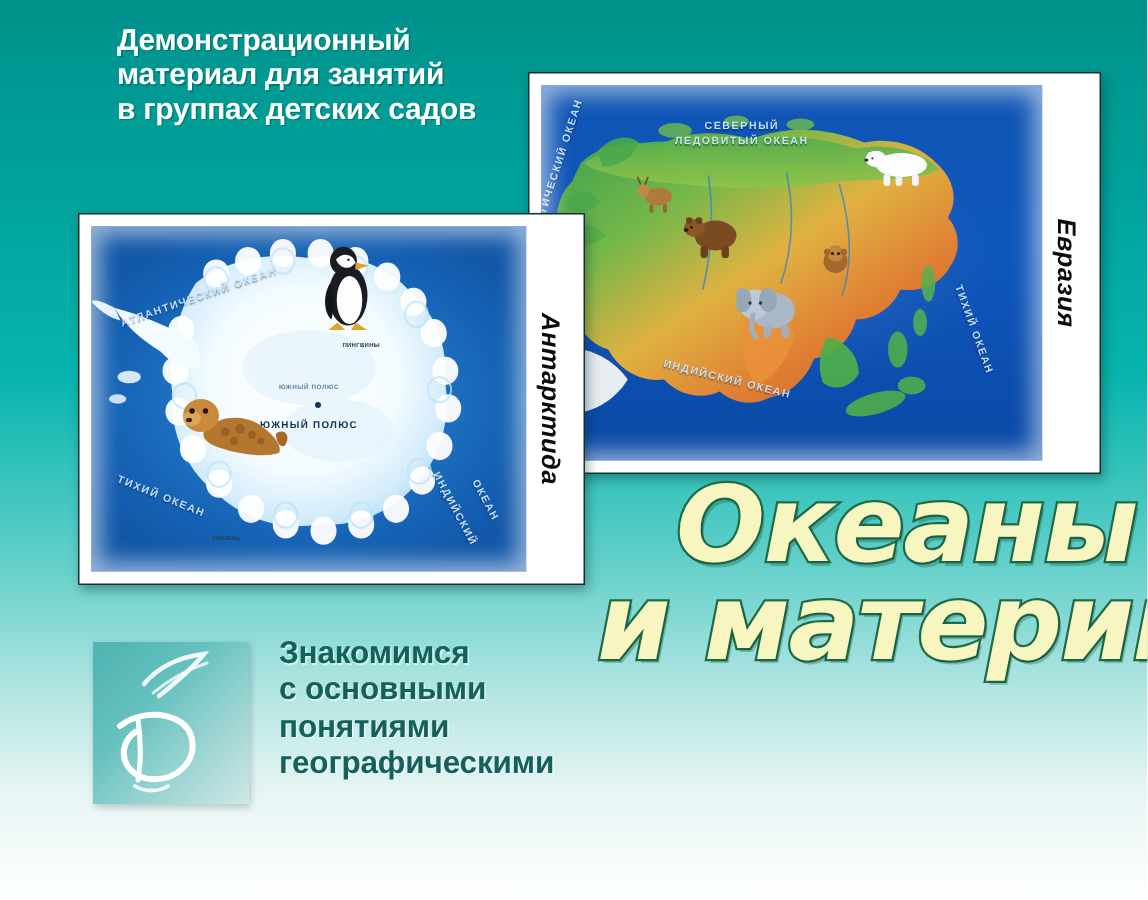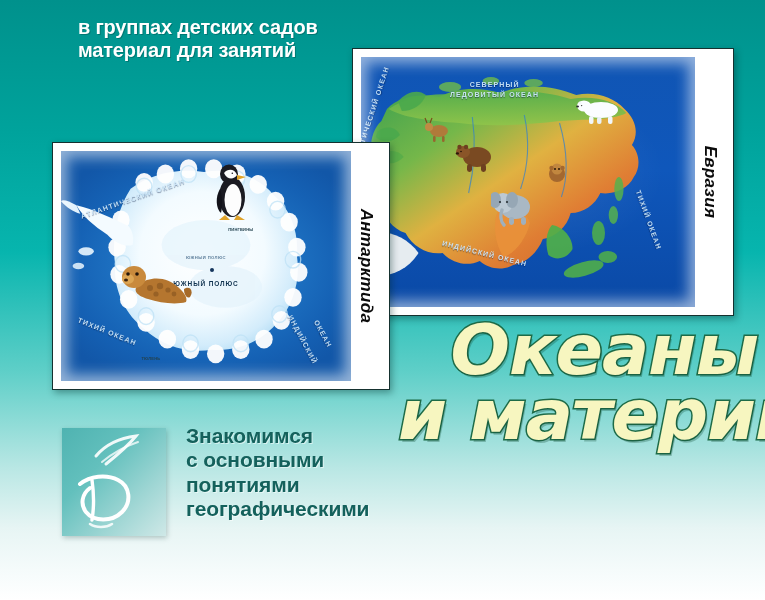--- a/index.html
+++ b/index.html
@@ -202,22 +202,23 @@
     white-space:nowrap;
   }
   #title-line2 { margin-top:6px; }
 </style>
 </head>
 <body>
 
 <div id="poster">
 
   <div id="headline">
+    <div>Демонстрационный</div>
+    <div>материал для занятий</div>
     <div>в группах детских садов</div>
-    <div>материал для занятий</div>
   </div>
 
   <div class="card" id="card-eurasia">
     <div class="card-map" id="eurasia-map">
 
       <svg viewBox="0 0 360 250" preserveAspectRatio="none" style="position:absolute;inset:0;width:100%;height:100%;z-index:3">
         <defs>
           <linearGradient id="euAsia" x1="0" y1="0" x2="1" y2="1">
             <stop offset="0%" stop-color="#3da34a"></stop>
             <stop offset="28%" stop-color="#79bb45"></stop>

